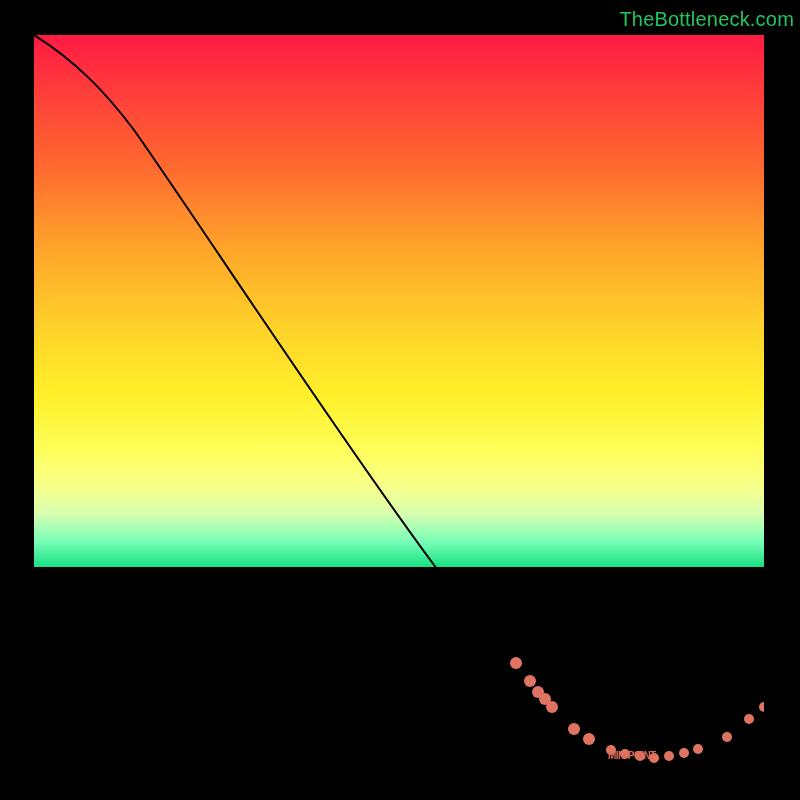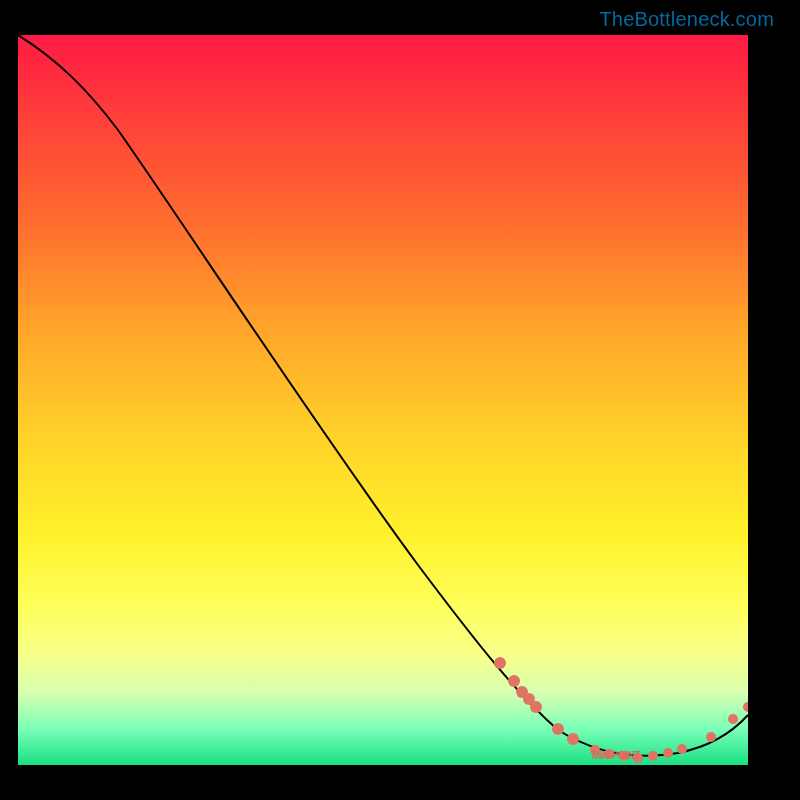--- a/index.html
+++ b/index.html
@@ -6,43 +6,43 @@
     margin: 0;
     padding: 0;
     width: 800px;
     height: 800px;
     background: #000;
     overflow: hidden;
     font-family: Arial, Helvetica, sans-serif;
   }
   .frame {
     position: absolute;
-    left: 18px;
+    left: 34px;
     top: 35px;
     width: 730px;
-    height: 730px;
+    height: 532px;
     background: linear-gradient(to bottom,
       #ff1a44 0%,
       #ff3b3b 10%,
       #ff6a2f 25%,
       #ffa42a 40%,
       #ffd22a 55%,
       #fff02a 68%,
       #ffff5a 78%,
       #f6ff8a 85%,
       #d8ffb0 90%,
       #7cffb8 95%,
       #18e082 100%
     );
   }
   .watermark {
     position: absolute;
     top: 8px;
-    right: 26px;
-    color: #0369a1;
+    right: 6px;
+    color: #22c55e;
     font-size: 20px;
     font-weight: 500;
     letter-spacing: 0.2px;
   }
   svg.curve {
     position: absolute;
     left: 0; top: 0;
     width: 730px; height: 730px;
   }
   .curve path.line {

